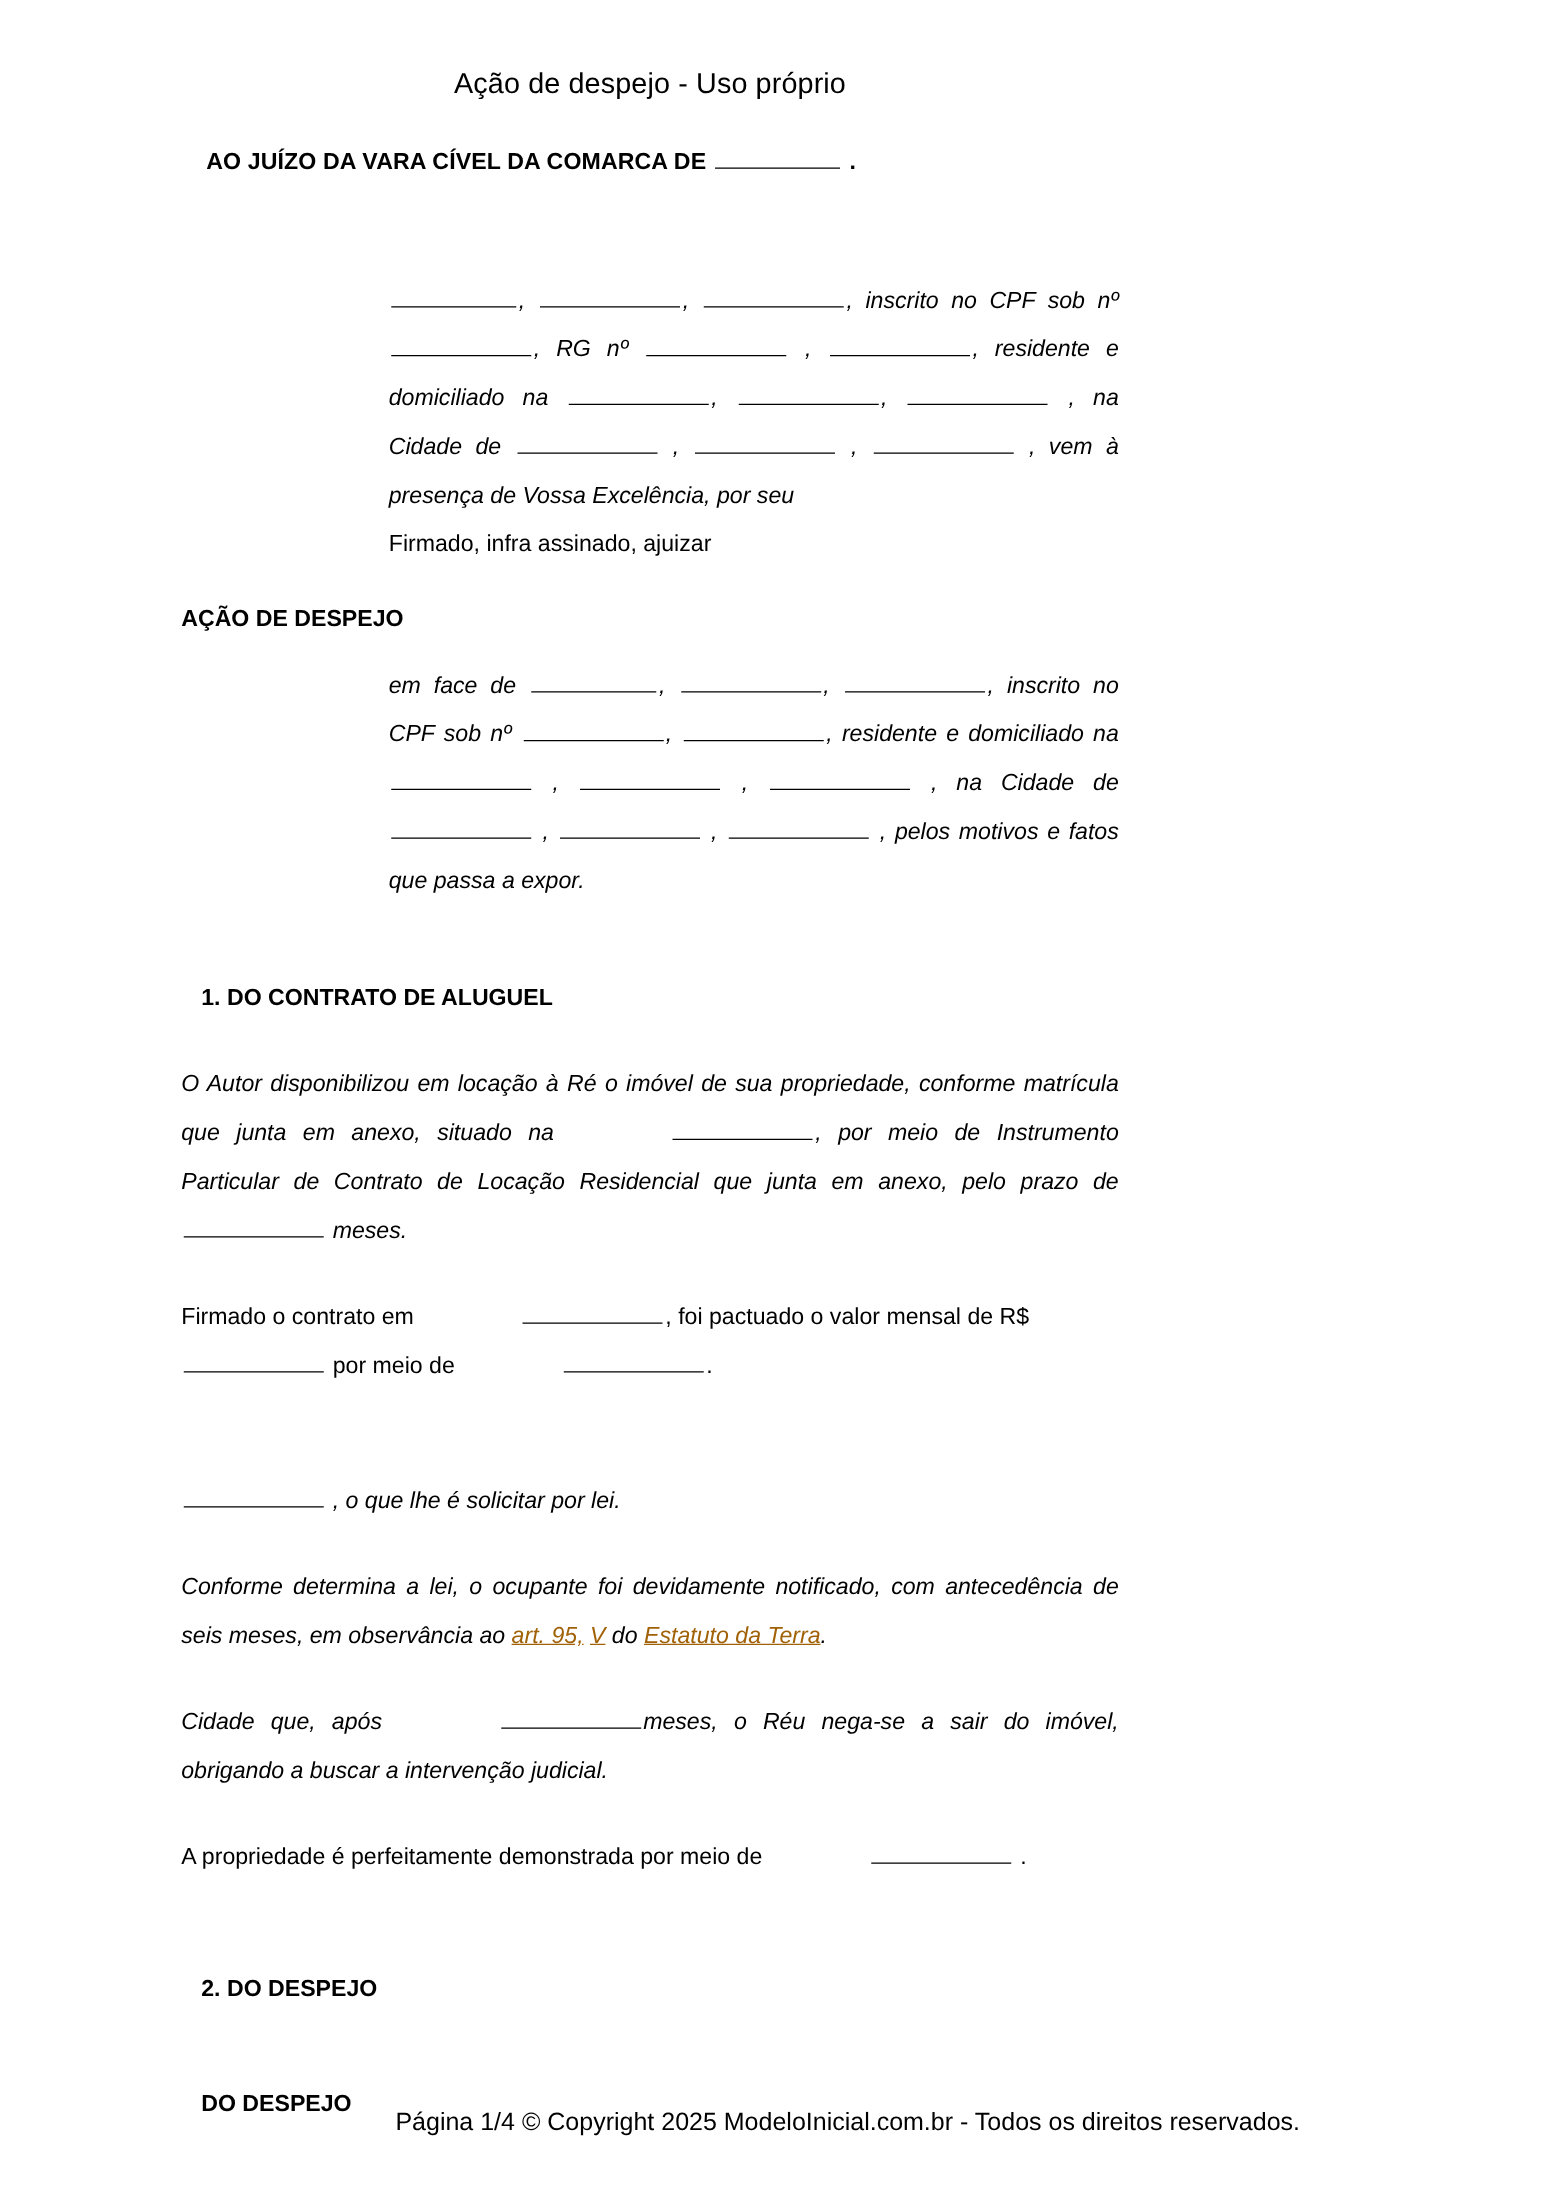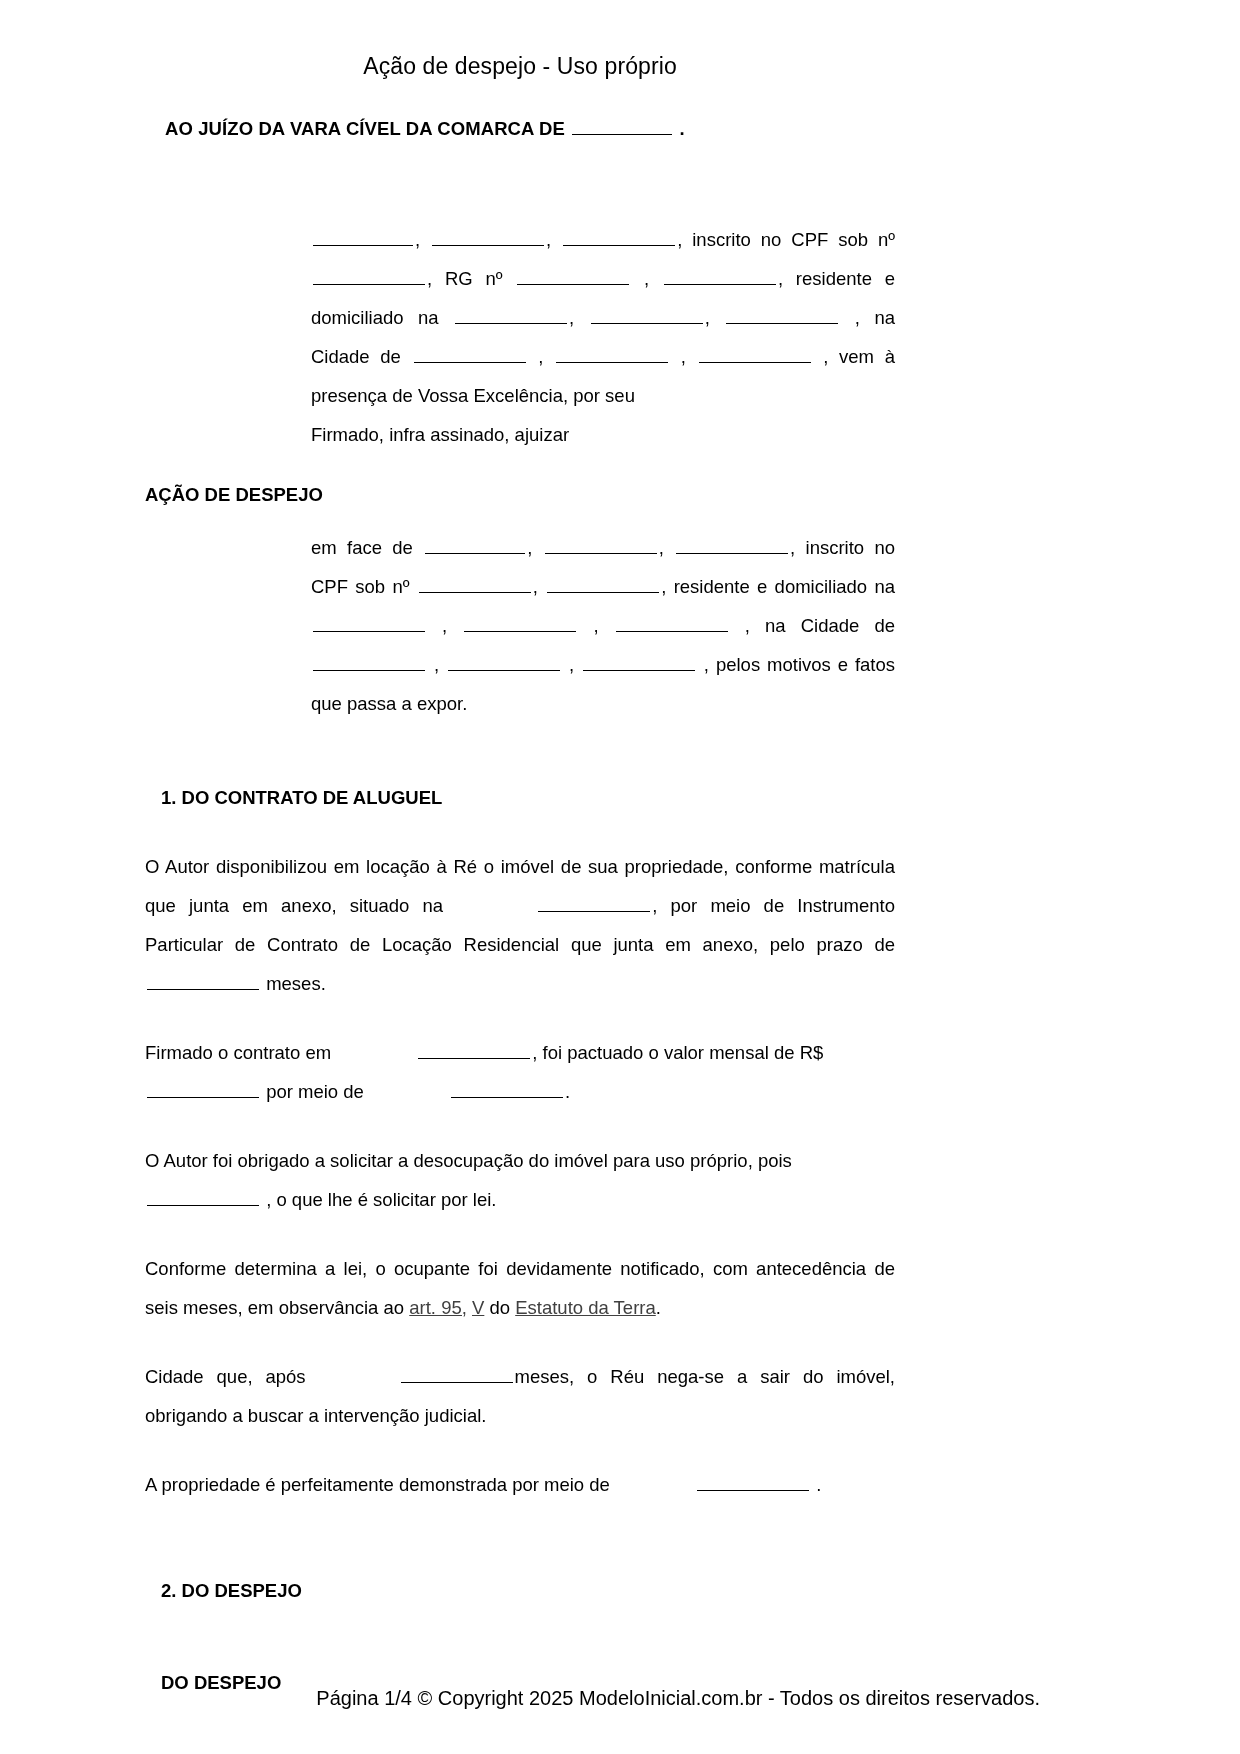--- a/index.html
+++ b/index.html
@@ -51,36 +51,37 @@
   p.body-text {
     font-size: 18.5px;
     line-height: 39px;
     text-align: justify;
     margin: 0;
     text-indent: 0;
   }
   .justify-block {
     text-align: justify;
     text-align-last: left;
+    font-style: italic;
   }
   .indent {
     text-indent: 105px;
   }
   .center-bold {
     text-align: left;
     font-weight: bold;
     font-size: 18.5px;
   }
   .section-title {
     font-weight: bold;
     font-size: 18.5px;
     margin: 16px;
   }
   a.doc-link {
-    color: #404040;
+    color: #a16207;
     text-decoration: underline;
   }
   .footer {
     position: absolute;
     bottom: 44px;
     left: 0;
     right: 0;
     text-align: right;
     font-size: 20px;
   }
@@ -169,21 +170,20 @@
       <span class="wide-gap"></span><span class="blank-inline bl-lg"></span><span>, foi pactuado o valor mensal de R$</span>
       <br>
       <span class="blank-inline bl-lg"></span>
       <span>por meio de</span>
       <span class="wide-gap"></span><span class="blank-inline bl-lg"></span><span>.</span>
     </p>
 
     <div class="sp-30"></div>
 
     <p class="body-text justify-block indent">
-      <span>O Autor foi obrigado a solicitar a desocupação do imóvel para uso próprio, pois</span>
       <br>
       <span class="blank-inline bl-lg"></span>
       <span>, o que lhe é solicitar por lei.</span>
     </p>
 
     <div class="sp-30"></div>
 
     <p class="body-text justify-block indent">
       <span>Conforme determina a lei, o ocupante foi devidamente notificado, com antecedência de seis meses, em observância ao </span><a class="doc-link" href="#">art. 95,</a>
       <a class="doc-link" href="#">V</a><span> do </span><a class="doc-link" href="#">Estatuto da Terra</a><span>.</span>

